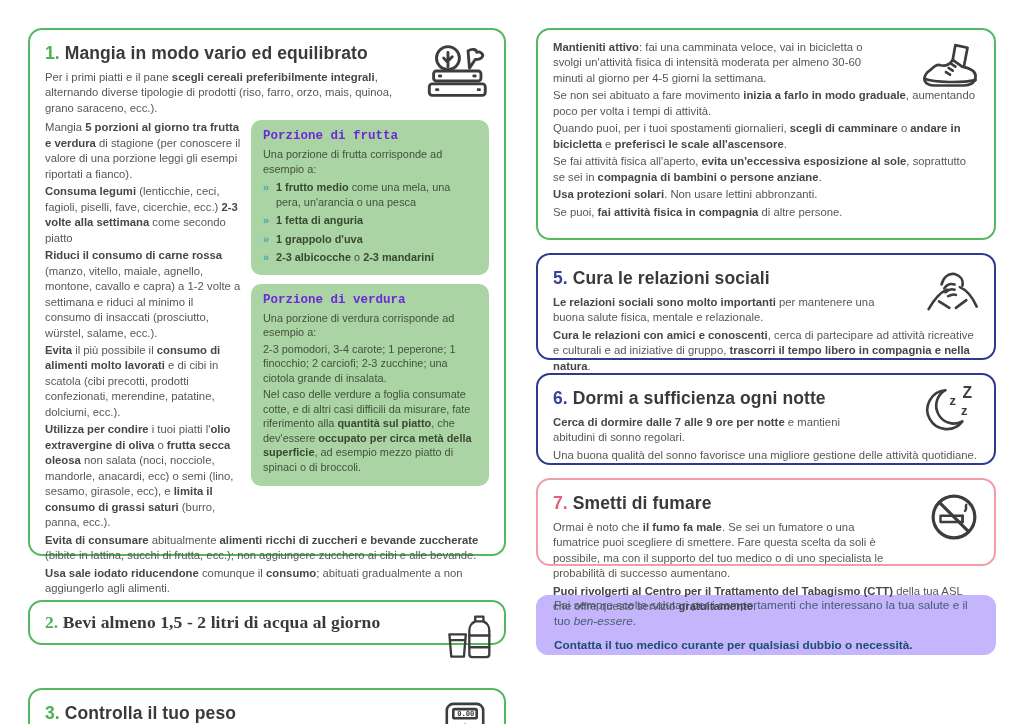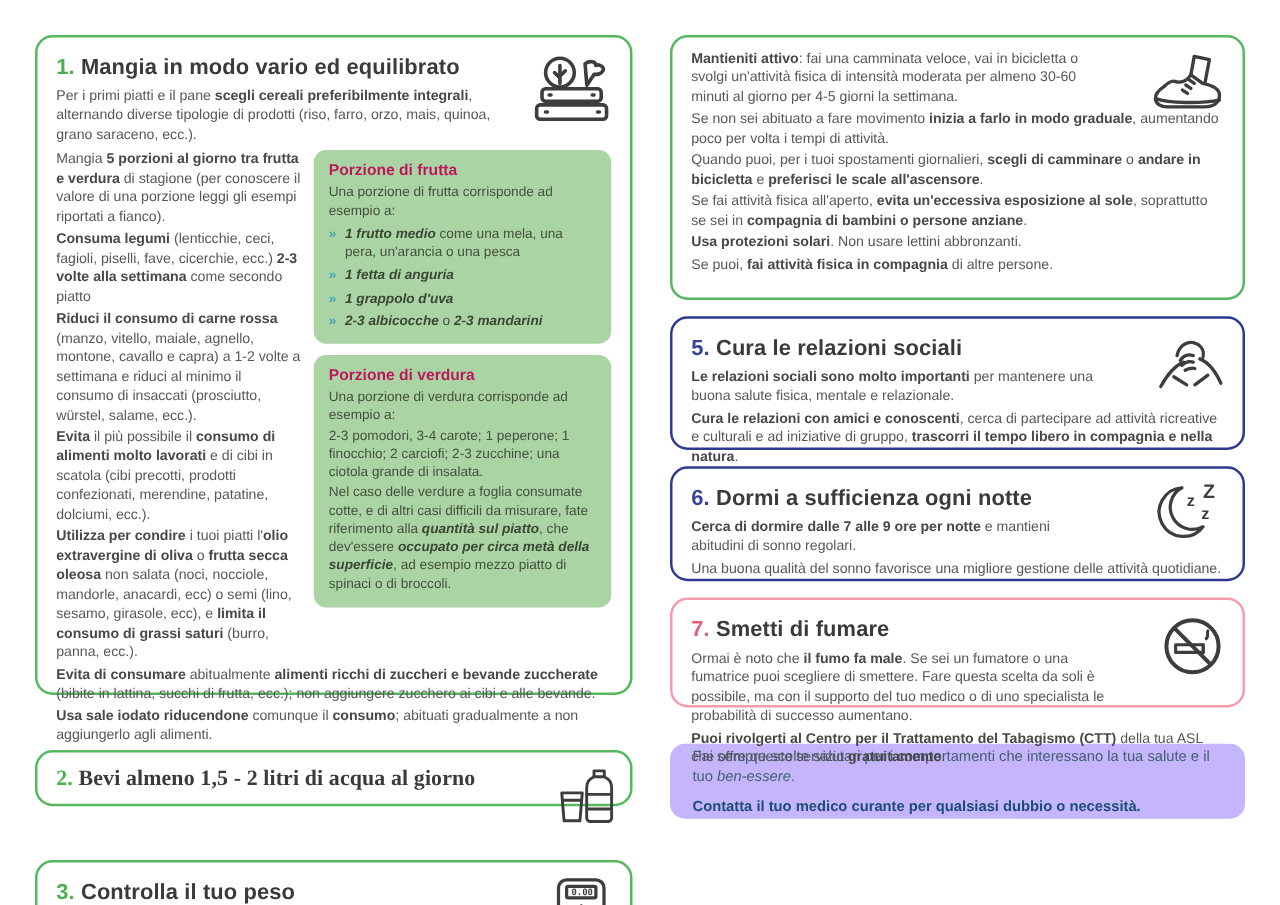--- a/index.html
+++ b/index.html
@@ -27,23 +27,23 @@
   span.i { font-style: italic; }
 
   .sec-icon { position: absolute; top: 10px; right: 13px; }
   .sec-icon svg { display: block; }
 
   
   .box-1 { height: 528px; }
   .intro { padding-right: 86px; margin-bottom: 4px; }
   .float-panels { float: right; width: 238px; margin-left: 10px; margin-bottom: 6px; }
   .panel { background: #aad4a4; border-radius: 10px; padding: 9px 12px 10px 12px; margin-bottom: 9px; }
-  .panel-title { font-size: 12.5px; font-weight: bold; color: #be185d; margin-bottom: 4px; }
+  .panel-title { font-size: 12.5px; font-weight: bold; color: #6d28d9; margin-bottom: 4px; font-family: Liberation Mono, monospace; }
   .panel .para { font-size: 10.9px; color: #44513f; line-height: 1.33; margin-bottom: 2px; }
-  .panel span.b { color: #394733; font-style: italic; }
+  .panel span.b { color: #394733; }
   .bullet { display: flex; font-size: 10.9px; color: #44513f; line-height: 1.33; margin: 4px 0 0 0; }
   .bullet .marker { color: #45a3b4; font-weight: bold; width: 13px; flex: none; }
 
   
   .box-2 { height: 67px; margin-top: 12px; display: flex; align-items: flex-start; font-family: Liberation Serif, serif; }
   .box-2 .sec-title { margin: 0; padding-right: 66px; }
   .box-3 { height: 77px; margin-top: 11px; }
   .box-3 .para { padding-right: 80px; }
 
   

